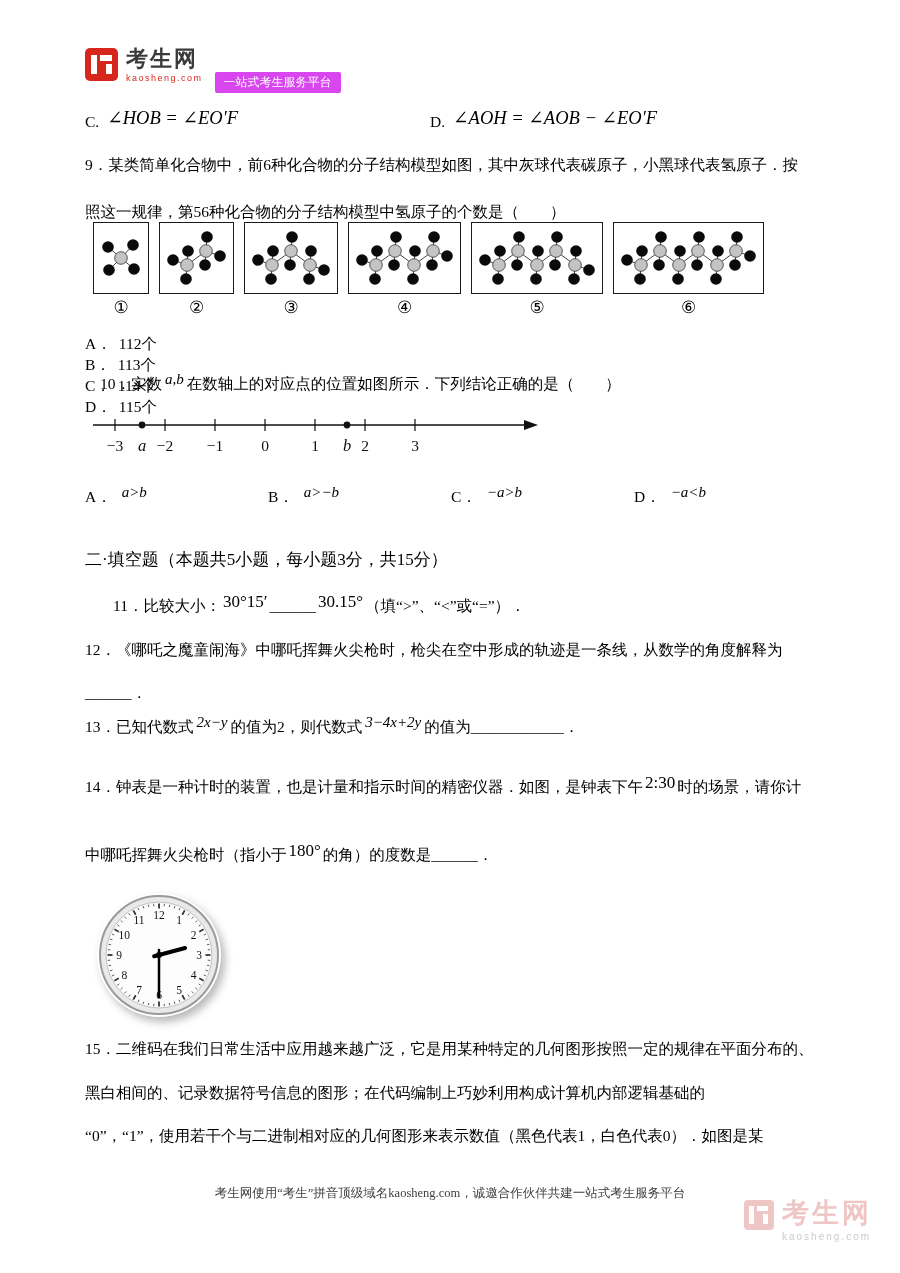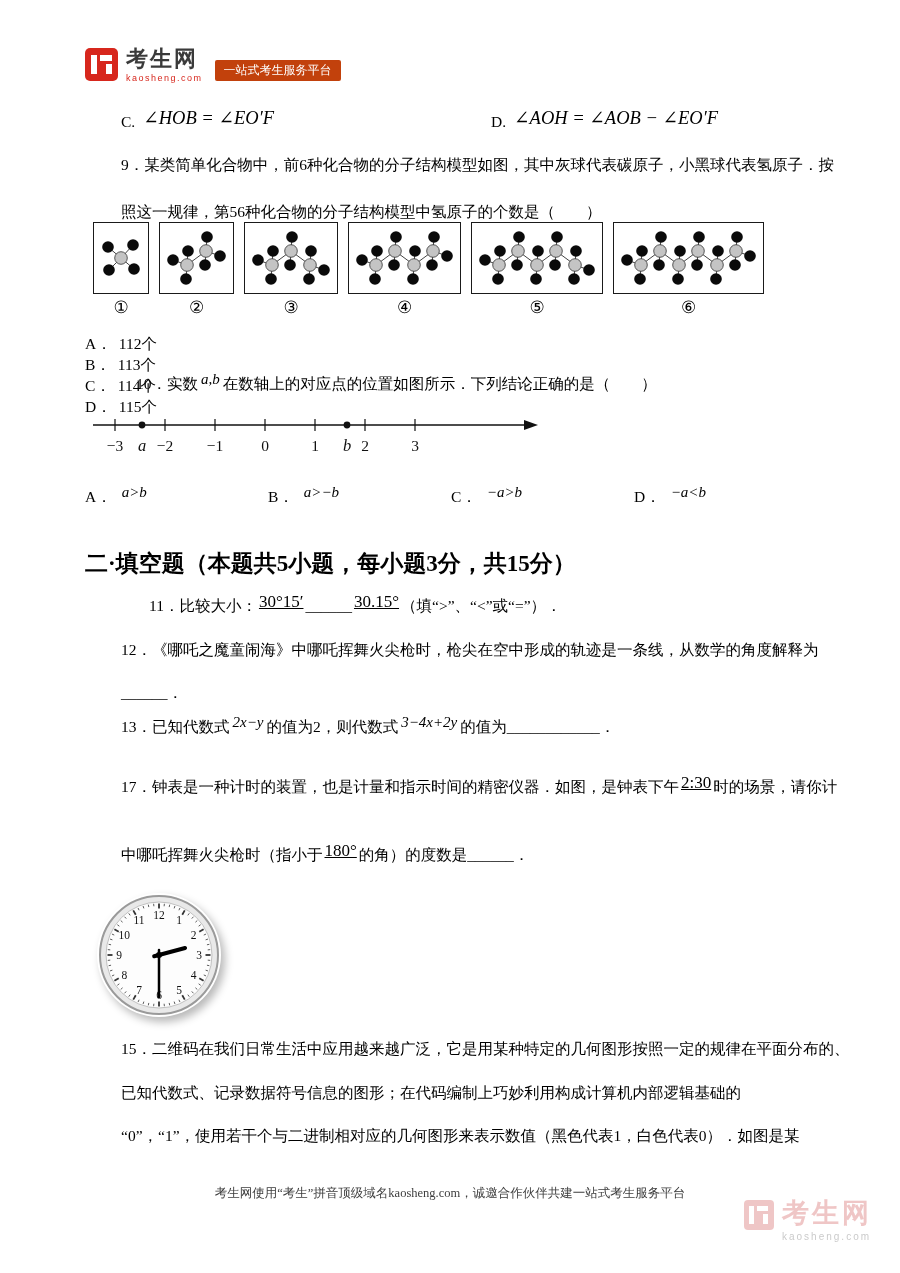--- a/index.html
+++ b/index.html
@@ -2,44 +2,44 @@
 <html><head>
 <meta charset="utf-8">
 <style>
   * { margin:0; padding:0; box-sizing:border-box; }
   html,body { width:900px; height:1273px; }
   body {
     position:relative; overflow:hidden; background:#ffffff; color:#000;
     font-family:"Liberation Serif","DejaVu Serif",serif; font-size:15.5px;
   }
   .abs { position:absolute; }
-  .line { position:absolute; white-space:nowrap; font-size:15.5px;margin-left:36px; }
+  .line { position:absolute; white-space:nowrap; font-size:15.5px; }
 
   
   .fx     { font-style:italic; font-size:15px; position:relative; top:-5px; margin:0 3px; }
-  .fnum   { font-size:17px; position:relative; top:-4px; margin:0 2px;text-decoration:underline; }
+  .fnum   { font-size:17px; position:relative; top:-4px; margin:0 2px; }
   .fx-big { font-style:italic; font-size:18.5px; position:relative; top:-3px; margin-left:8px; }
 
-  .sec-title { font-weight:bold; font-size:23px; white-space:nowrap; }
+  .sec-title { font-weight:normal; font-size:17px; white-space:nowrap; }
 
   .opt-row { position:absolute; display:flex; font-size:15.5px; white-space:nowrap; }
   .opt { width:183px; }
   .opt:last-child { width:auto; }
   .opt > span:first-child { margin-right:7px; }
 
   
   .logo { display:flex; align-items:flex-start; }
   .logo-icon { width:33px; height:33px; background:#d7271d; border-radius:5px; position:relative; margin-right:8px; flex:none; }
   .li { position:absolute; background:#fff; }
   .li1 { left:6px;  top:7px;  width:6px;  height:19px; }
   .li2 { left:15px; top:7px;  width:12px; height:6px;  }
   .li3 { left:21px; top:16px; width:6px;  height:10px; }
   .logo-name { font-size:22px; font-weight:bold; color:#3a3a3a; letter-spacing:2px; line-height:1; font-family:"Liberation Sans","DejaVu Sans",sans-serif; }
   .logo-domain { font-size:9px; color:#d7271d; letter-spacing:1.5px; margin-top:3px; font-family:"Liberation Sans","DejaVu Sans",sans-serif; }
-  .logo-tagline { background:#c2410c; color:#fff; font-size:12px; padding:2px 9px; margin-left:12px; margin-top:12px; border-radius:2px; white-space:nowrap; font-family:"Liberation Sans","DejaVu Sans",sans-serif; }
+  .logo-tagline { background:#d946ef; color:#fff; font-size:12px; padding:2px 9px; margin-left:12px; margin-top:24px; border-radius:2px; white-space:nowrap; font-family:"Liberation Sans","DejaVu Sans",sans-serif; }
 
   
   .mol-row { display:flex; align-items:flex-start; gap:10px; }
   .mol { text-align:center; }
   .mol-box { border:1px solid #1a1a1a; background:#fff; padding:2px 4px; display:flex; }
   .mol-cap { font-size:17px; margin-top:3px; }
 
   
   .clock-wrap { position:absolute; top:893px; left:97px; width:124px; height:124px; border-radius:50%;
                 box-shadow:4px 5px 9px rgba(0,0,0,.28); }
@@ -70,21 +70,21 @@
     <div class="logo-txt">
       <div class="logo-name">考生网</div>
       <div class="logo-domain">kaosheng.com</div>
     </div>
     <div class="logo-tagline">一站式考生服务平台</div>
   </header>
 
   <div class="line" style="top:110px;left:85px;">
     <span>C.</span><span class="fx-big">∠HOB = ∠EO′F</span>
   </div>
-  <div class="line" style="top:110px;left:455px;">
+  <div class="line" style="top:110px;left:430px;">
     <span>D.</span><span class="fx-big">∠AOH = ∠AOB − ∠EO′F</span>
   </div>
 
   <div class="line" style="top:155px;left:85px;text-align:right;">9．某类简单化合物中，前6种化合物的分子结构模型如图，其中灰球代表碳原子，小黑球代表氢原子．按</div>
   <div class="line" style="top:202px;left:85px;">照这一规律，第56种化合物的分子结构模型中氢原子的个数是（　　）</div>
 
   <div class="mol-row abs" style="top:222px;left:93px;">
     <figure class="mol">
       <div class="mol-box">
           <svg class="molecule" viewBox="0 0 46 66" width="46" height="66">
@@ -325,21 +325,21 @@
   </div>
 
   <div class="line" style="top:640px;left:85px;">12．《哪吒之魔童闹海》中哪吒挥舞火尖枪时，枪尖在空中形成的轨迹是一条线，从数学的角度解释为</div>
   <div class="line" style="top:683px;left:85px;">______．</div>
 
   <div class="line" style="top:717px;left:85px;">
     <span>13．已知代数式</span><span class="fx">2x−y</span><span>的值为2，则代数式</span><span class="fx">3−4x+2y</span><span>的值为____________．</span>
   </div>
 
   <div class="line" style="top:777px;left:85px;">
-    <span>17．钟表是一种计时的装置，也是计量和指示时间的精密仪器．如图，是钟表下午</span><span class="fnum">2:30</span><span>时的场景，请你计</span>
+    <span>14．钟表是一种计时的装置，也是计量和指示时间的精密仪器．如图，是钟表下午</span><span class="fnum">2:30</span><span>时的场景，请你计</span>
   </div>
   <div class="line" style="top:845px;left:85px;">
     <span>中哪吒挥舞火尖枪时（指小于</span><span class="fnum">180°</span><span>的角）的度数是______．</span>
   </div>
 
   <div class="clock-wrap">
     <svg id="clock-svg" width="124" height="124" viewBox="0 0 124 124">
         <circle cx="62" cy="62" r="59" fill="#e9e9e9" stroke="#9a9a9a" stroke-width="2"></circle>
         <circle cx="62" cy="62" r="53" fill="#fdfdfd" stroke="#c0c0c0" stroke-width="1"></circle>
         <line x1="62" y1="15.5" x2="62" y2="10.5" stroke="#333" stroke-width="1.8"></line>
@@ -414,21 +414,21 @@
         <text x="27.358983848622458" y="46" text-anchor="middle" font-size="11.5" fill="#111" font-family="Liberation Serif, DejaVu Serif, serif">10</text>
         <text x="41.999999999999986" y="31.358983848622465" text-anchor="middle" font-size="11.5" fill="#111" font-family="Liberation Serif, DejaVu Serif, serif">11</text>
         <text x="61.99999999999999" y="26" text-anchor="middle" font-size="11.5" fill="#111" font-family="Liberation Serif, DejaVu Serif, serif">12</text>
         <line x1="57.170370868554656" y1="63.294095225512606" x2="88.07999730980484" y2="55.01188578223194" stroke="#000" stroke-width="4" stroke-linecap="round"></line>
         <line x1="62" y1="57" x2="62" y2="104" stroke="#000" stroke-width="2.5" stroke-linecap="round"></line>
         <circle cx="62" cy="62" r="3" fill="#000"></circle>
       </svg>
   </div>
 
   <div class="line" style="top:1039px;left:85px;">15．二维码在我们日常生活中应用越来越广泛，它是用某种特定的几何图形按照一定的规律在平面分布的、</div>
-  <div class="line" style="top:1083px;left:85px;">已知代数式、记录数据符号信息的图形；在代码编制上巧妙利用构成计算机内部逻辑基础的</div>
+  <div class="line" style="top:1083px;left:85px;">黑白相间的、记录数据符号信息的图形；在代码编制上巧妙利用构成计算机内部逻辑基础的</div>
   <div class="line" style="top:1126px;left:85px;">“0”，“1”，使用若干个与二进制相对应的几何图形来表示数值（黑色代表1，白色代表0）．如图是某</div>
 
   <div class="footer abs" style="top:1185px;left:0;width:900px;">考生网使用“考生”拼音顶级域名kaosheng.com，诚邀合作伙伴共建一站式考生服务平台</div>
 
   <div class="watermark abs" style="top:1200px;right:28px;">
     <div class="wm-row">
       <div class="wm-icon">
         <span class="li li1"></span>
         <span class="li li2"></span>
         <span class="li li3"></span>

